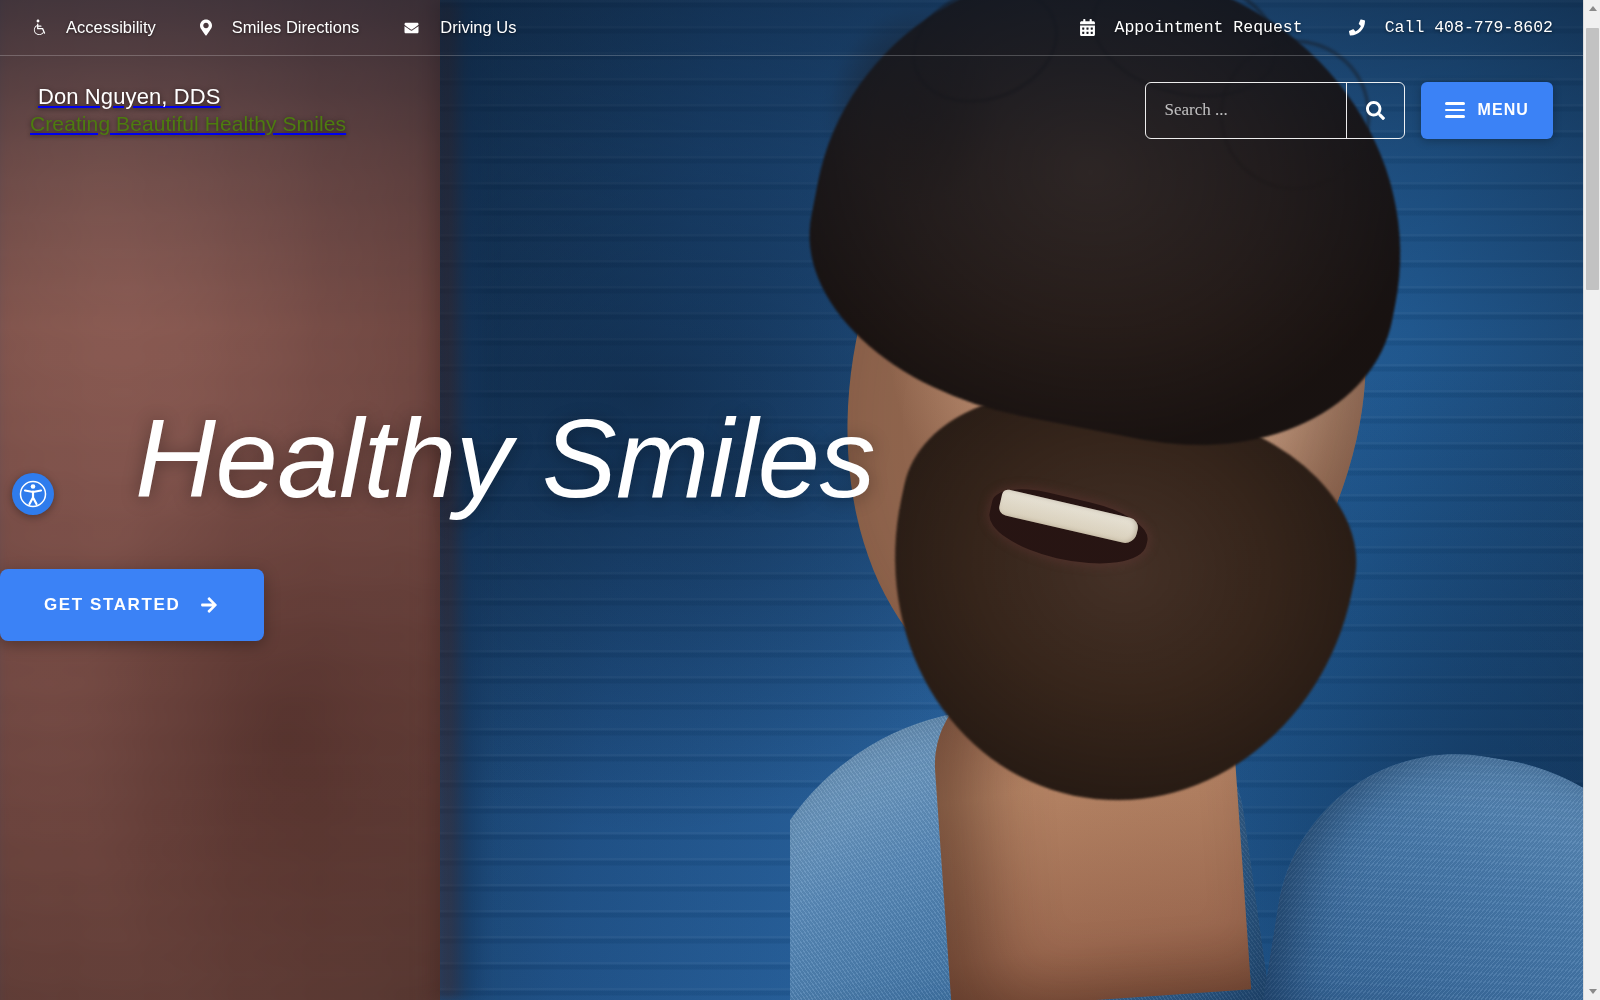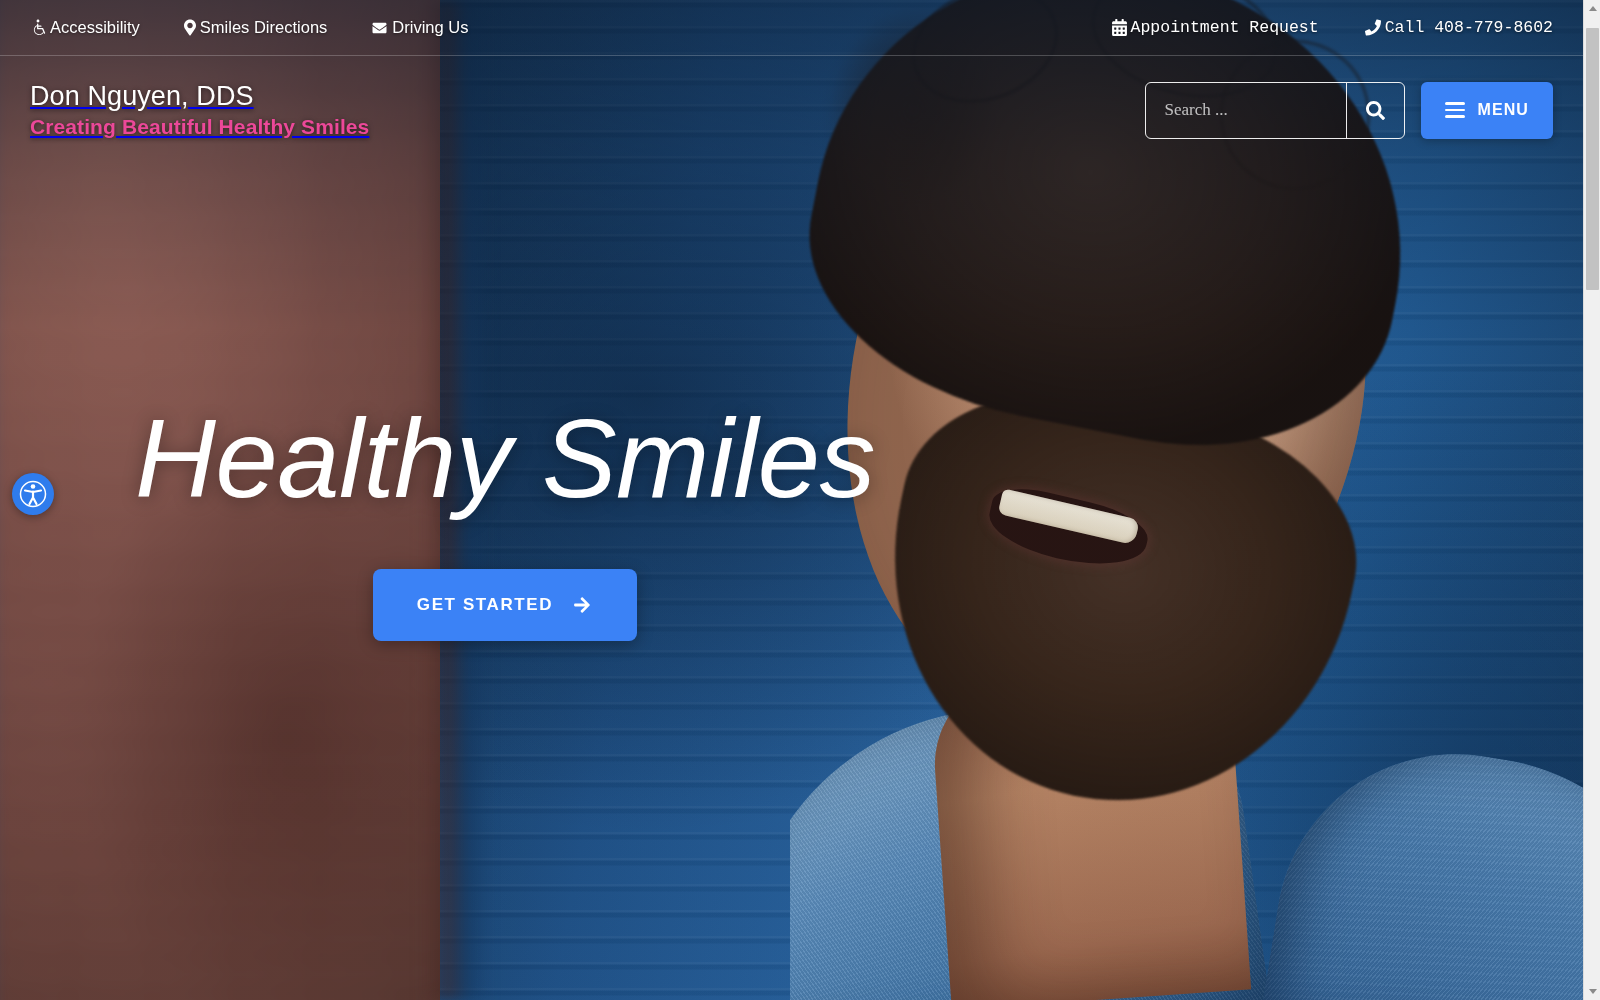--- a/index.html
+++ b/index.html
@@ -257,21 +257,21 @@
     align-items: center;
     justify-content: space-between;
     padding: 0 30px;
     border-bottom: 1px solid rgba(255,255,255,0.22);
     z-index: 20;
   }
   .topbar-group { display: flex; align-items: center; }
   .top-link {
     display: flex;
     align-items: center;
-    gap: 4px;
+    gap: 20px;
     color: #fff;
     font-size: 16.5px;
     text-decoration: none;
     margin-right: 44px;
     white-space: nowrap;
     text-shadow: 0 1px 3px rgba(0,0,0,0.5);
   }
   .topbar-group.right .top-link { margin-right: 0; margin-left: 46px; font-family: Liberation Mono, monospace; }
   .top-link svg { display: block; fill: #fff; }
 
@@ -283,28 +283,29 @@
     height: 108px;
     display: flex;
     align-items: center;
     justify-content: space-between;
     padding: 0 30px;
     z-index: 20;
   }
   .brand { line-height: 1.24; text-shadow: 0 1px 5px rgba(0,0,0,0.55); }
   .brand-name {
     color: #fff;
-    font-size: 27px;
+    font-size: 22px;
     font-weight: 400;
     letter-spacing: 0.1px;
+    margin-left: 8px;
   }
   .brand-tag {
-    color: #ec4899;
+    color: #4d7c0f;
     font-size: 21px;
-    font-weight: 700;
+    font-weight: 400;
     letter-spacing: 0.1px;
   }
 
   .header-tools { display: flex; align-items: center; gap: 16px; }
   .search-wrap {
     display: flex;
     align-items: center;
     height: 57px;
     border: 1.5px solid rgba(255,255,255,0.92);
     border-radius: 6px;
@@ -367,21 +368,21 @@
   }
   .hero-title {
     color: #fff;
     font-size: 112px;
     font-weight: 300;
     line-height: 1.06;
     letter-spacing: -0.5px;
     text-shadow: 0 2px 18px rgba(0,0,0,0.35);
     font-style: italic;
   }
-  .cta-wrap { margin-top: 50px; display: flex; justify-content: center; }
+  .cta-wrap { margin-top: 50px; display: flex; }
   .cta-btn {
     display: inline-flex;
     align-items: center;
     gap: 18px;
     padding: 0 44px;
     height: 72px;
     background: #3b82f6;
     color: #fff;
     border: none;
     border-radius: 8px;

